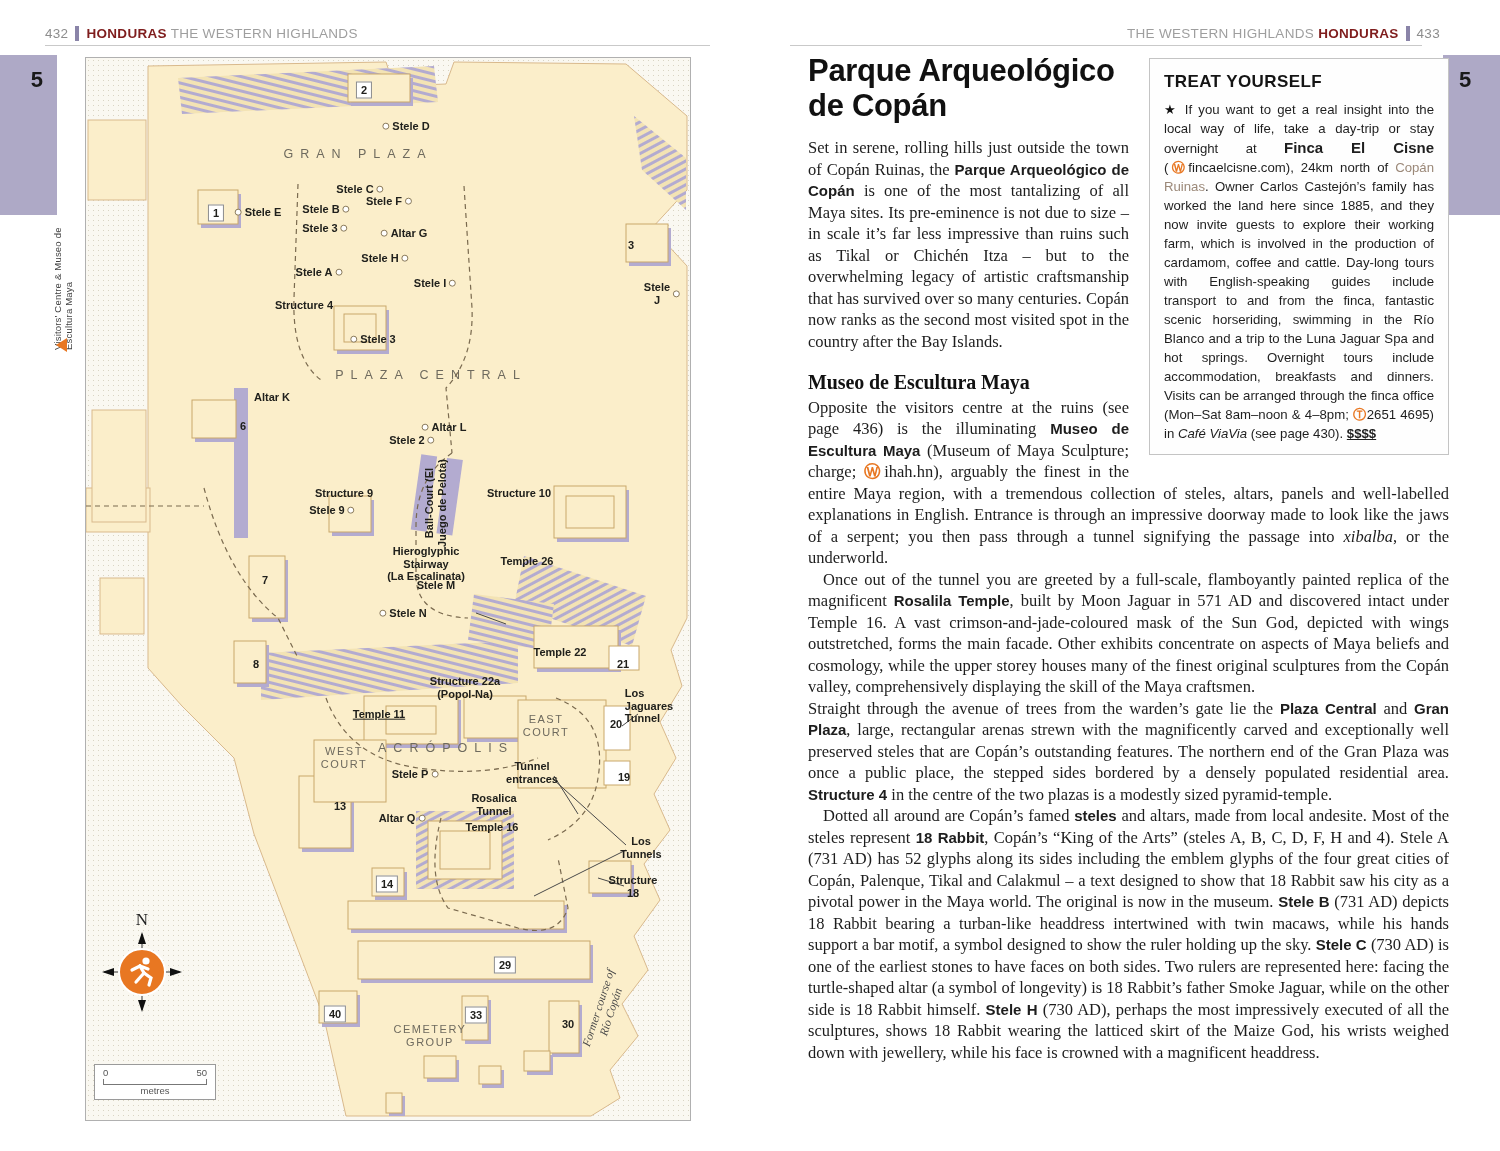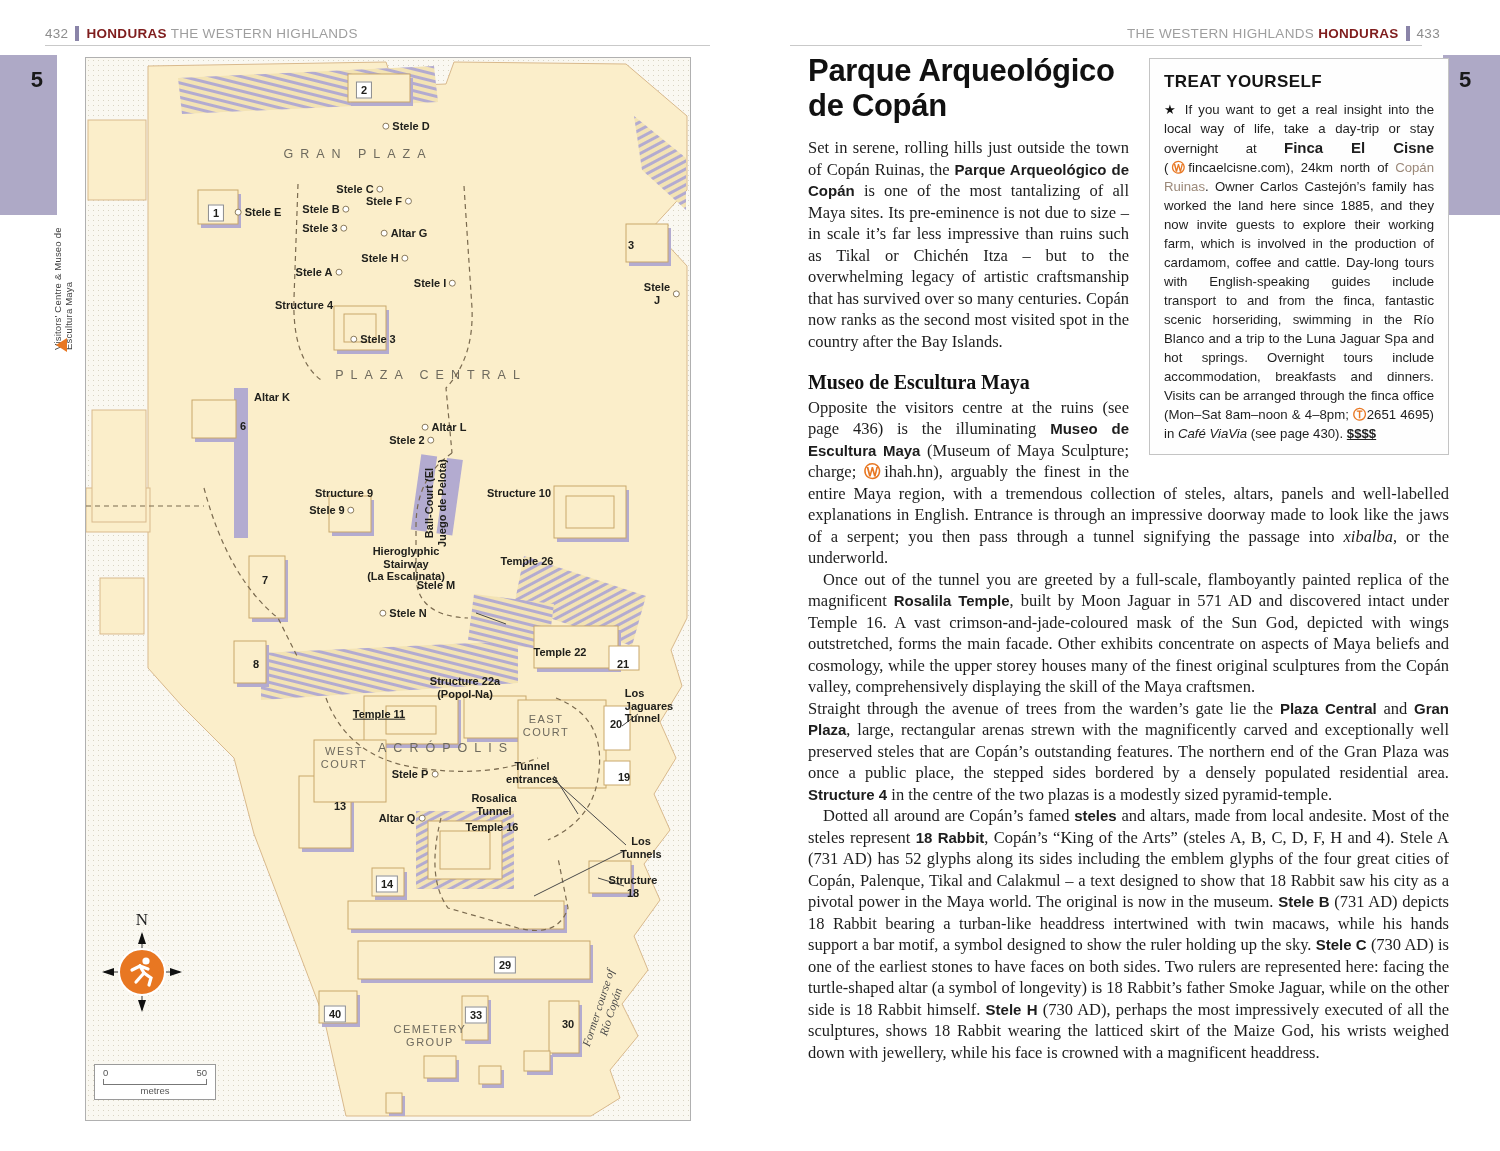--- a/index.html
+++ b/index.html
@@ -304,21 +304,21 @@
           <span>Ball-Court (El
 Juego de Pelota)</span>
         </div>
         <div class="maplabel" style="left: 433px; top: 435px;">
           <span>Structure 10</span>
         </div>
         <div class="maplabel" style="left: 246px; top: 452px;">
           <span>Stele 9</span>
           <span class="dot"></span>
         </div>
-        <div class="maplabel" style="left: 320px; top: 506px;">
+        <div class="maplabel" style="left: 340px; top: 506px;">
           <span>Hieroglyphic
 Stairway
 (La Escalinata)</span>
         </div>
         <div class="maplabel" style="left: 441px; top: 503px;">
           <span>Temple 26</span>
         </div>
         <div class="maplabel" style="left: 179px; top: 522px;">
           <span>7</span>
         </div>

